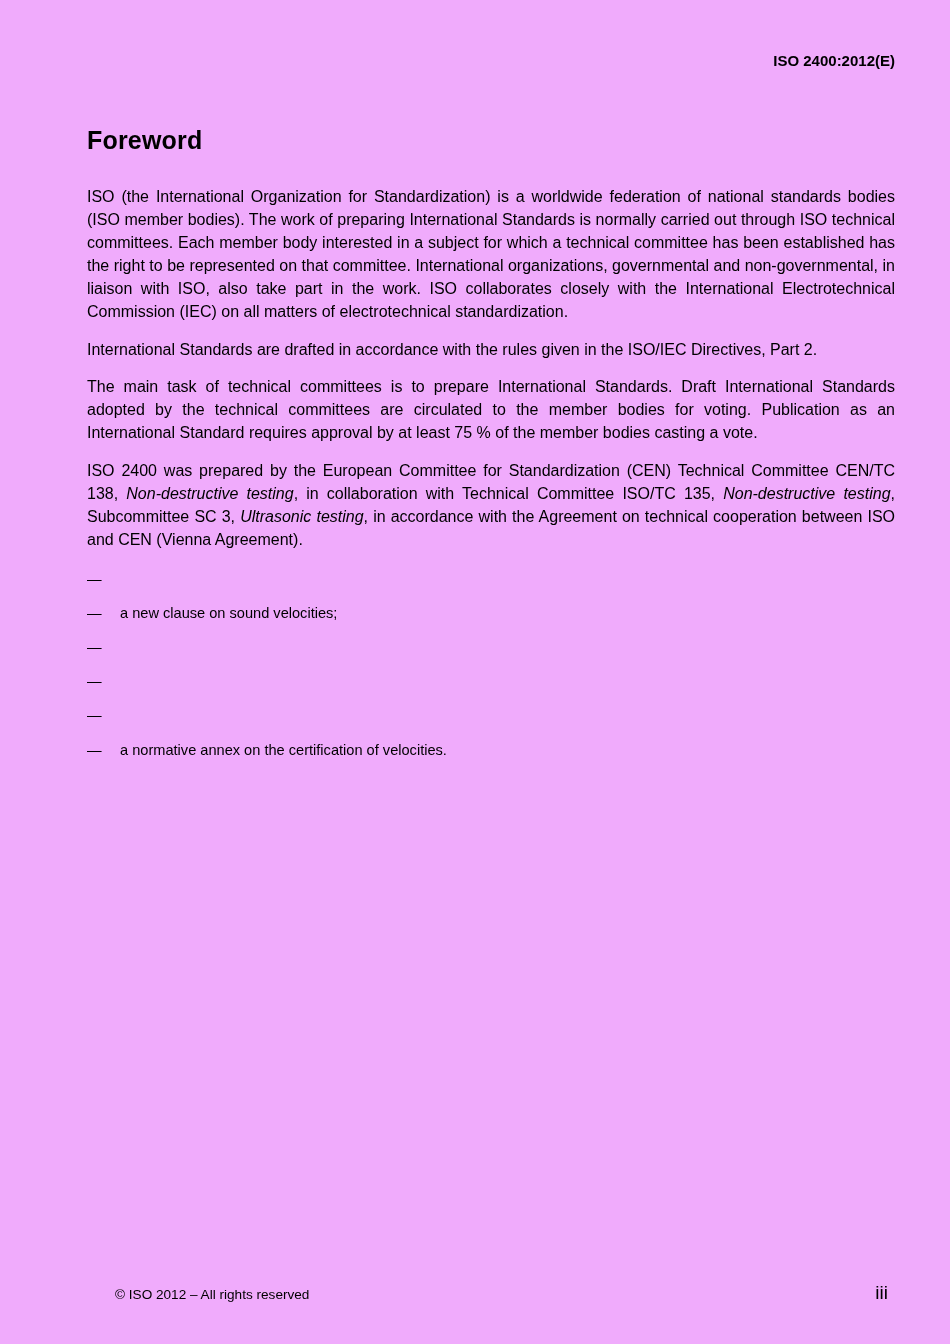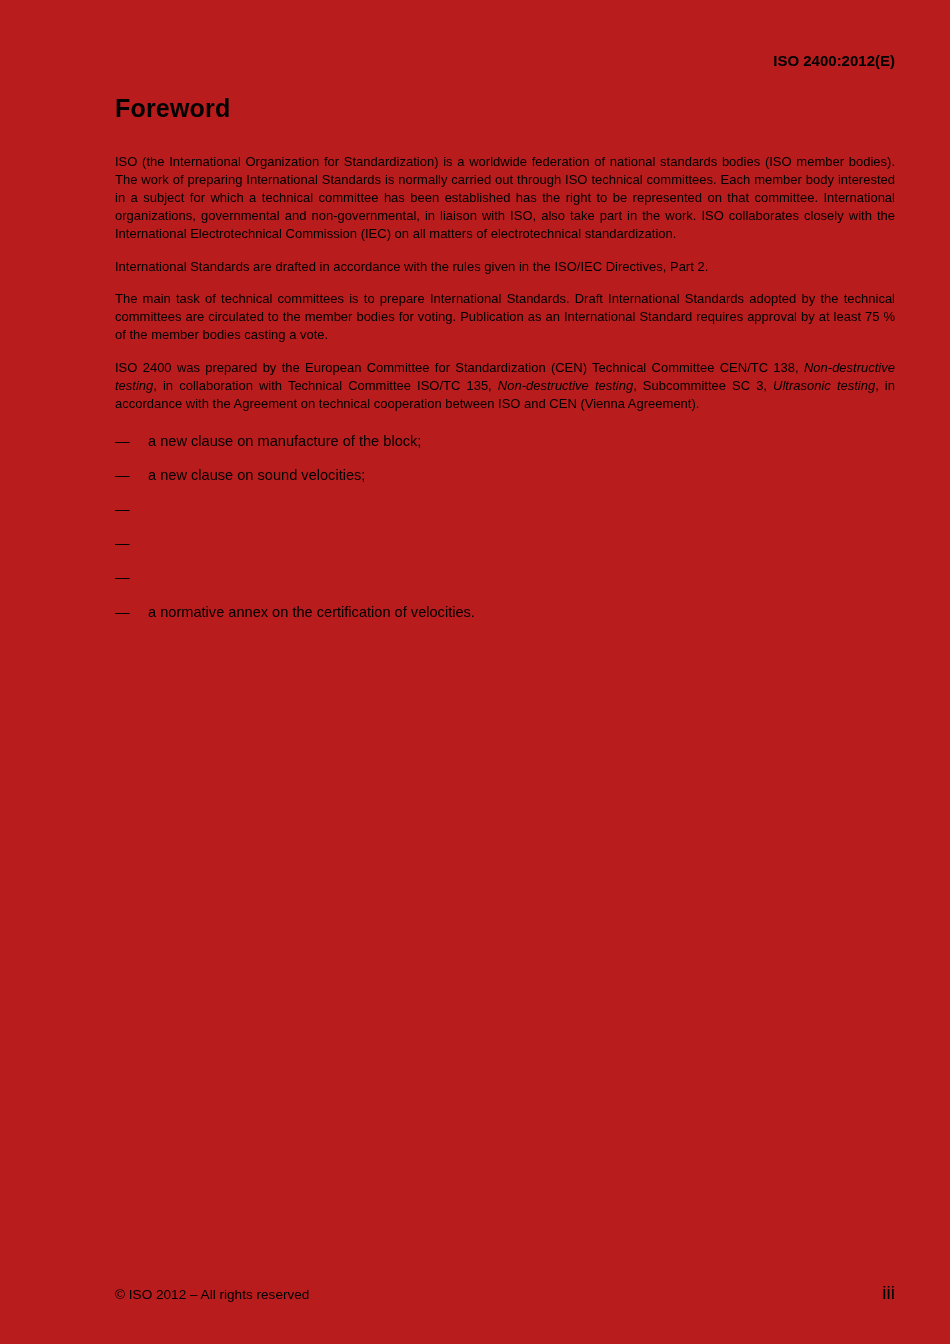--- a/index.html
+++ b/index.html
@@ -5,42 +5,42 @@
   html, body {
     margin: 0;
     padding: 0;
     background: #ffffff;
   }
   .page {
     position: relative;
     width: 950px;
     height: 1344px;
     margin: 0 auto;
-    background: #b91c1c;
+    background: #f0abfc;
     color: #000000;
     font-family: "Liberation Sans", sans-serif;
     box-sizing: border-box;
-    padding: 52px 55px 40px 115px;
+    padding: 52px 55px 40px 87px;
     overflow: hidden;
   }
   .header {
     text-align: right;
     font-weight: bold;
     font-size: 15px;
     line-height: 18px;
   }
   h1.fw-title {
     font-size: 25px;
     font-weight: bold;
-    margin: 24px 0 30px 0;
+    margin: 56px 0 30px 0;
     letter-spacing: 0.2px;
   }
   p.body-para {
-    font-size: 13px;
-    line-height: 18px;
+    font-size: 16px;
+    line-height: 23px;
     text-align: justify;
     margin: 0 0 14.5px 0;
   }
   p.body-para em {
     font-style: italic;
   }
   .changes-intro {
     margin-bottom: 15px;
   }
   .changes-list {
@@ -53,21 +53,21 @@
     line-height: 19.4px;
     margin-bottom: 14.8px;
   }
   .change-item .dash {
     width: 33px;
     flex-shrink: 0;
   }
   .footer {
     position: absolute;
     left: 115px;
-    right: 55px;
+    right: 62px;
     bottom: 40px;
     display: flex;
     justify-content: space-between;
     align-items: baseline;
     font-size: 13.6px;
     text-align: center;
   }
   .footer .page-num {
     font-size: 19px;
   }
@@ -90,21 +90,20 @@
   <p class="body-para">The main task of technical committees is to prepare International Standards. Draft International Standards adopted by the technical committees are circulated to the member bodies for voting. Publication as an International Standard requires approval by at least 75 % of the member bodies casting a vote.</p>
 
 
   <p class="body-para"><span>ISO 2400 was prepared by the European Committee for Standardization (CEN) Technical Committee CEN/TC 138, </span><em>Non-destructive testing</em><span>, in collaboration with Technical Committee ISO/TC 135, </span><em>Non-destructive testing</em><span>, Subcommittee SC 3, </span><em>Ultrasonic testing</em><span>, in accordance with the Agreement on technical cooperation between ISO and CEN (Vienna Agreement).</span></p>
 
 
 
   <div class="changes-list">
     <div class="change-item">
       <span class="dash">—</span>
-      <span class="change-text">a new clause on manufacture of the block;</span>
     </div>
     <div class="change-item">
       <span class="dash">—</span>
       <span class="change-text">a new clause on sound velocities;</span>
     </div>
     <div class="change-item">
       <span class="dash">—</span>
     </div>
     <div class="change-item">
       <span class="dash">—</span>

